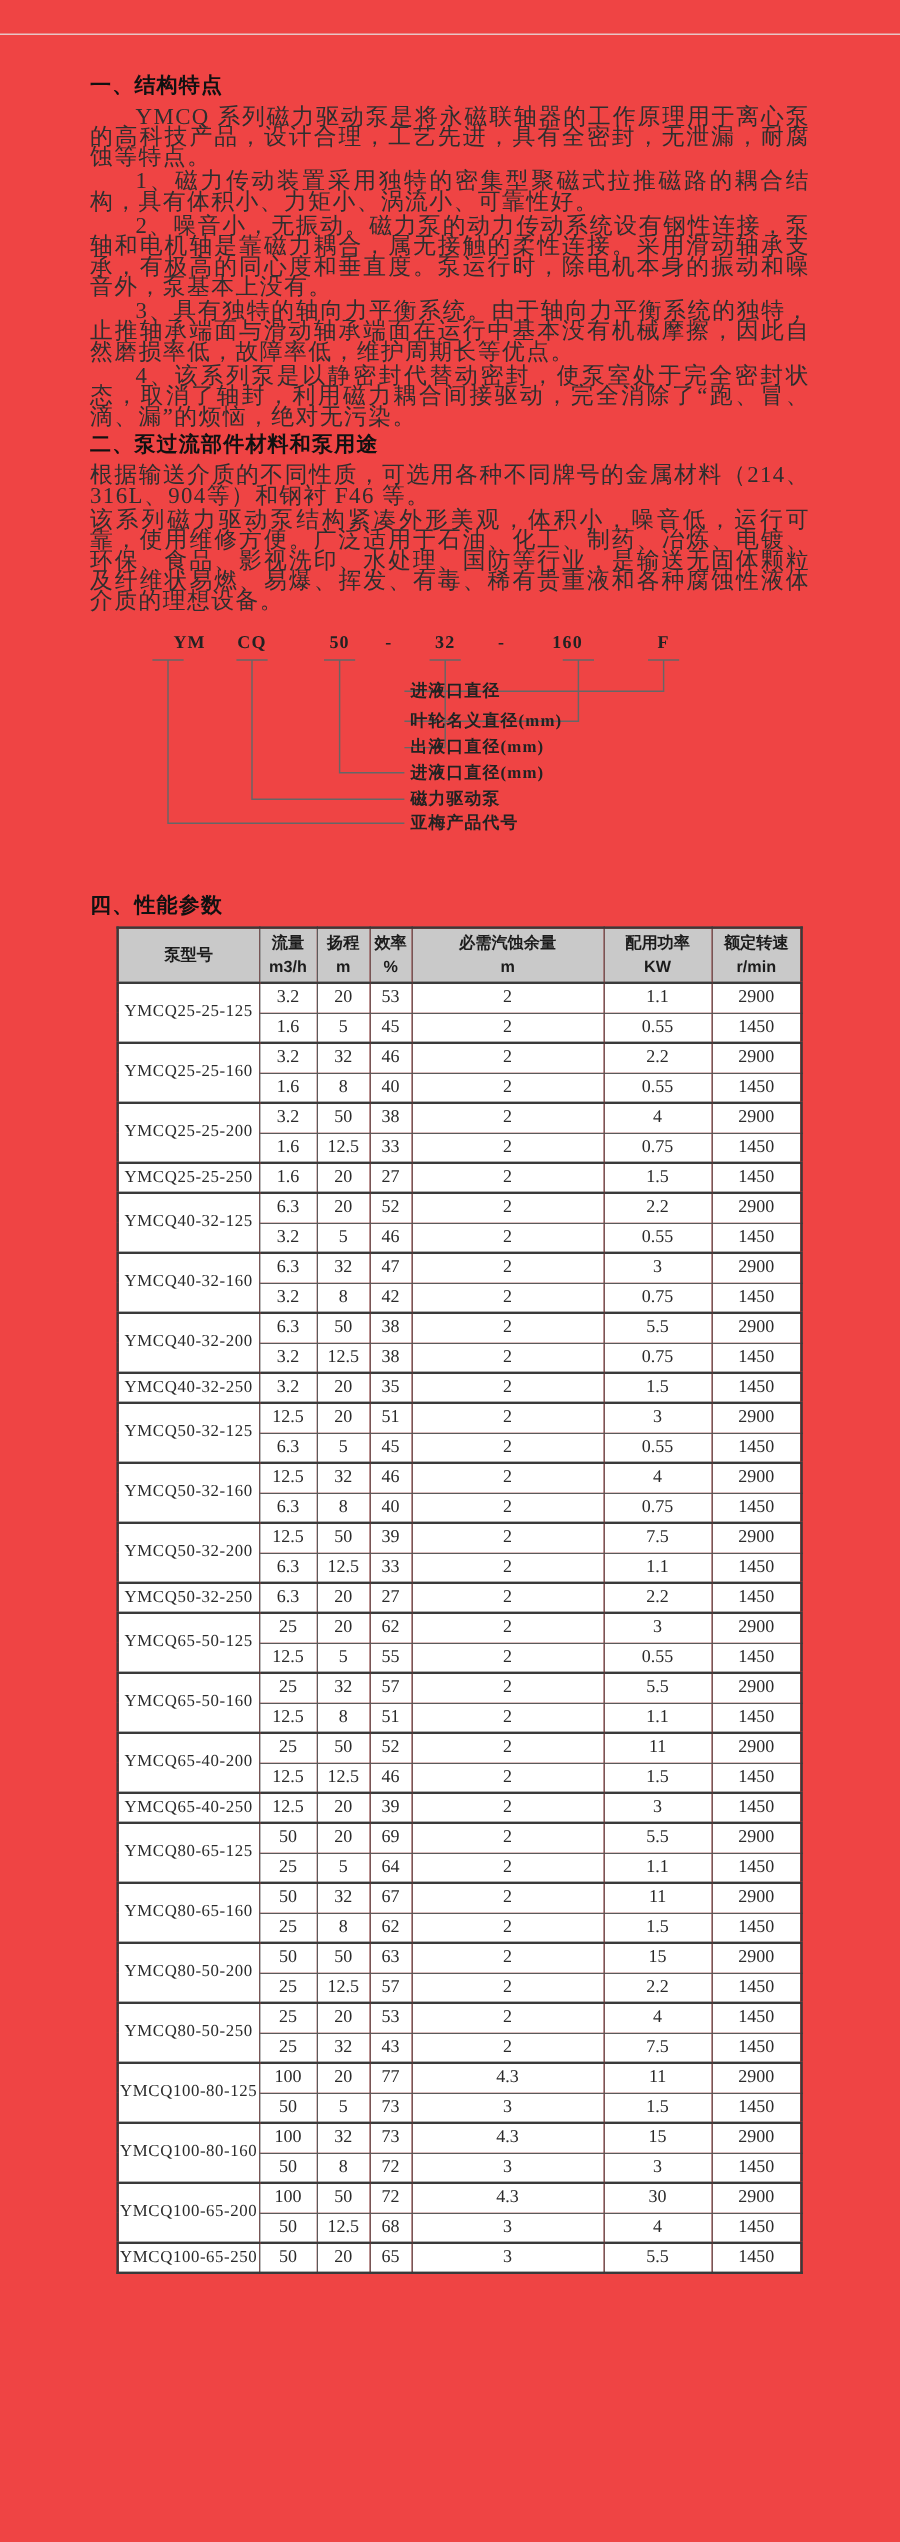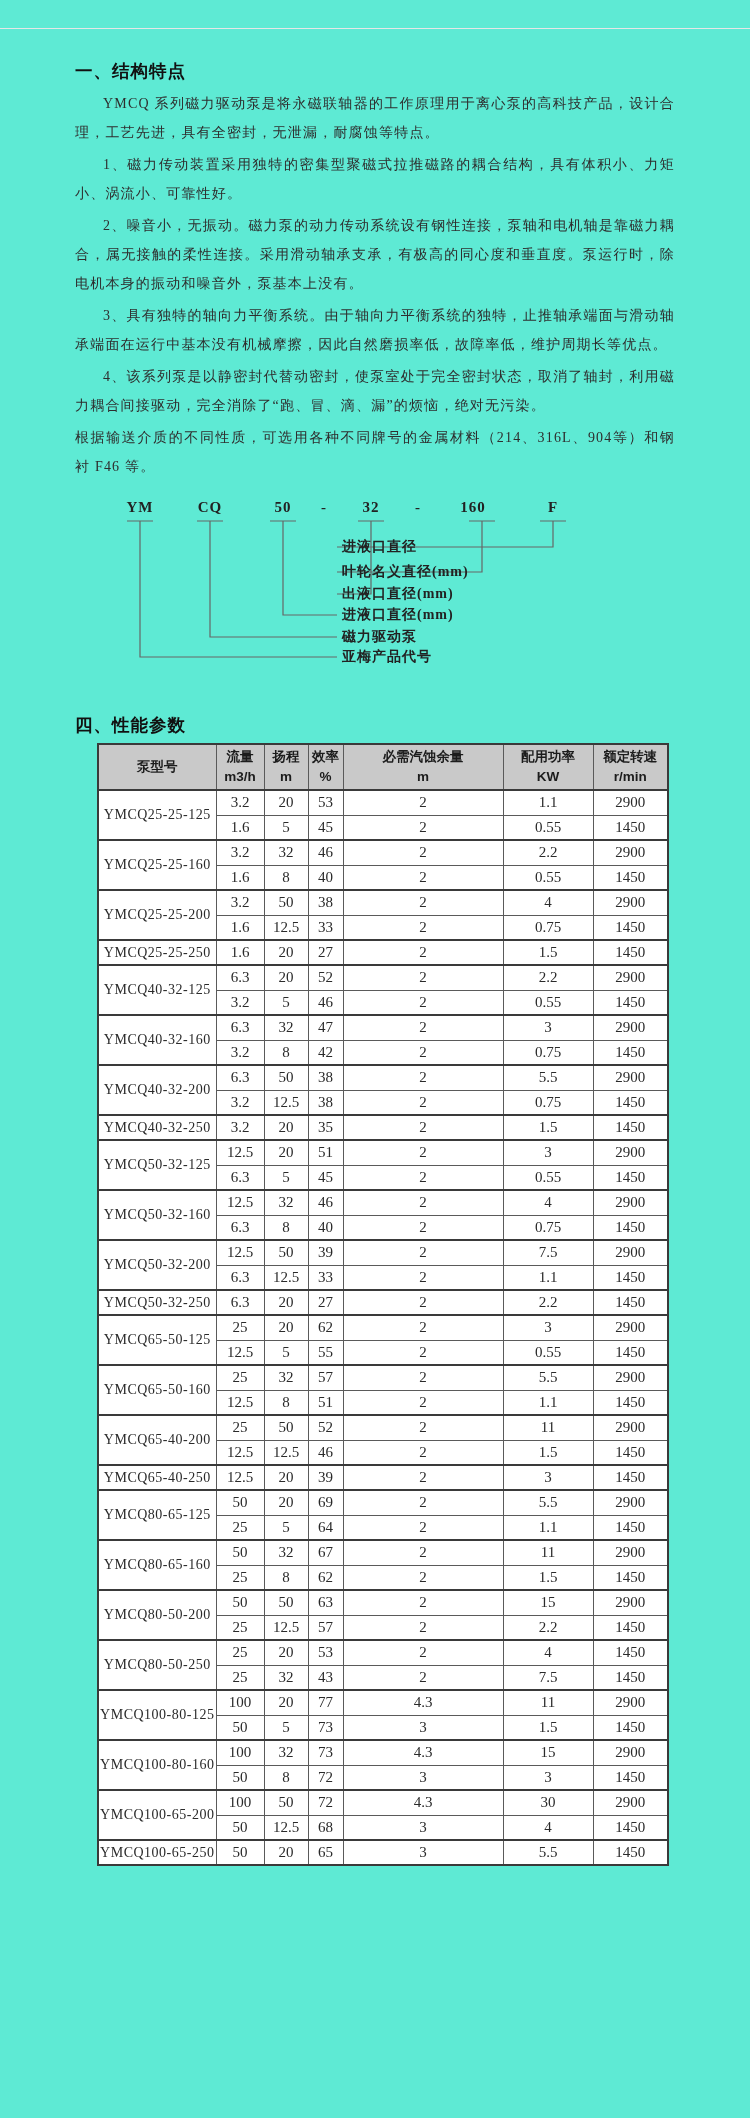--- a/index.html
+++ b/index.html
@@ -1,37 +1,37 @@
 <!DOCTYPE html>
 <html><head>
 <meta charset="utf-8">
 <style>
   * { margin:0; padding:0; box-sizing:border-box; }
   html,body { background:#ffffff; }
   .page {
     position:relative;
     width:750px; height:2118px;
-    background:#5eead4;
+    background:#ef4444;
     font-family:"Liberation Serif", serif;
     color:#2b2b2b;
     overflow:hidden;
   }
   .top-line {
     position:absolute; top:28px; left:0; width:750px; height:1px;
     background:#e6e6e6;
   }
   .content { padding:60px 75px 0 75px; }
 
   h2.sec-title {
     font-size:17.5px; font-weight:bold; color:#111;
     line-height:22px; margin:0 0 7px 0;
     letter-spacing:1px;
   }
   .para {
-    font-size:14px; line-height:29px; letter-spacing:1.2px;
+    font-size:19px; line-height:17px; letter-spacing:1.2px;
     text-align:justify; color:#2e2e2e;
     margin:0 0 3px 0;
   }
   .para.indent { text-indent:2em; }
   .sec2-title { margin-top:14px; }
   .sec3-title { margin-top:13px; }
   .sec4-title { margin-top:44px; margin-bottom:0; }
 
   
   .diagram {
@@ -82,27 +82,29 @@
   <div class="top-line"></div>
   <div class="content">
 
     <h2 class="sec-title">一、结构特点</h2>
     <p class="para indent">YMCQ 系列磁力驱动泵是将永磁联轴器的工作原理用于离心泵的高科技产品，设计合理，工艺先进，具有全密封，无泄漏，耐腐蚀等特点。</p>
     <p class="para indent">1、磁力传动装置采用独特的密集型聚磁式拉推磁路的耦合结构，具有体积小、力矩小、涡流小、可靠性好。</p>
     <p class="para indent">2、噪音小，无振动。磁力泵的动力传动系统设有钢性连接，泵轴和电机轴是靠磁力耦合，属无接触的柔性连接。采用滑动轴承支承，有极高的同心度和垂直度。泵运行时，除电机本身的振动和噪音外，泵基本上没有。</p>
     <p class="para indent">3、具有独特的轴向力平衡系统。由于轴向力平衡系统的独特，止推轴承端面与滑动轴承端面在运行中基本没有机械摩擦，因此自然磨损率低，故障率低，维护周期长等优点。</p>
     <p class="para indent">4、该系列泵是以静密封代替动密封，使泵室处于完全密封状态，取消了轴封，利用磁力耦合间接驱动，完全消除了“跑、冒、滴、漏”的烦恼，绝对无污染。</p>
 
+    <h2 class="sec-title sec2-title">二、泵过流部件材料和泵用途</h2>
     <p class="para">根据输送介质的不同性质，可选用各种不同牌号的金属材料（214、316L、904等）和钢衬 F46 等。</p>
+    <p class="para">该系列磁力驱动泵结构紧凑外形美观，体积小，噪音低，运行可靠，使用维修方便。广泛适用于石油、化工、制药、冶炼、电镀、环保、食品、影视洗印、水处理、国防等行业，是输送无固体颗粒及纤维状易燃、易爆、挥发、有毒、稀有贵重液和各种腐蚀性液体介质的理想设备。</p>
 
     <div class="diagram">
       <svg width="600" height="215">
           <path d="M465,22 H491 M478,22 V48 H262 M394,22 H420 M407,22 V73 H262 M283,22 H309 M296,22 V95 H262 M195,22 H221 M208,22 V116 H262 M122,22 H148 M135,22 V138 H262 M52,22 H78 M65,22 V158 H262 " fill="none" stroke="#666" stroke-width="1.2"></path>
         </svg>
-    <span class="dg-token" style="left: 65px; text-align: center;">YM</span>
+    <span class="dg-token" style="left: 83px; text-align: center;">YM</span>
         <span class="dg-token" style="left: 135px;">CQ</span>
         <span class="dg-token" style="left: 208px;">50</span>
         <span class="dg-token" style="left: 249px;">-</span>
         <span class="dg-token" style="left: 296px;">32</span>
         <span class="dg-token" style="left: 343px;">-</span>
         <span class="dg-token" style="left: 398px;">160</span>
         <span class="dg-token" style="left: 478px;">F</span>
         <span class="dg-label" style="top: 39px;">进液口直径</span>
         <span class="dg-label" style="top: 64px;">叶轮名义直径(mm)</span>
         <span class="dg-label" style="top: 86px;">出液口直径(mm)</span>

